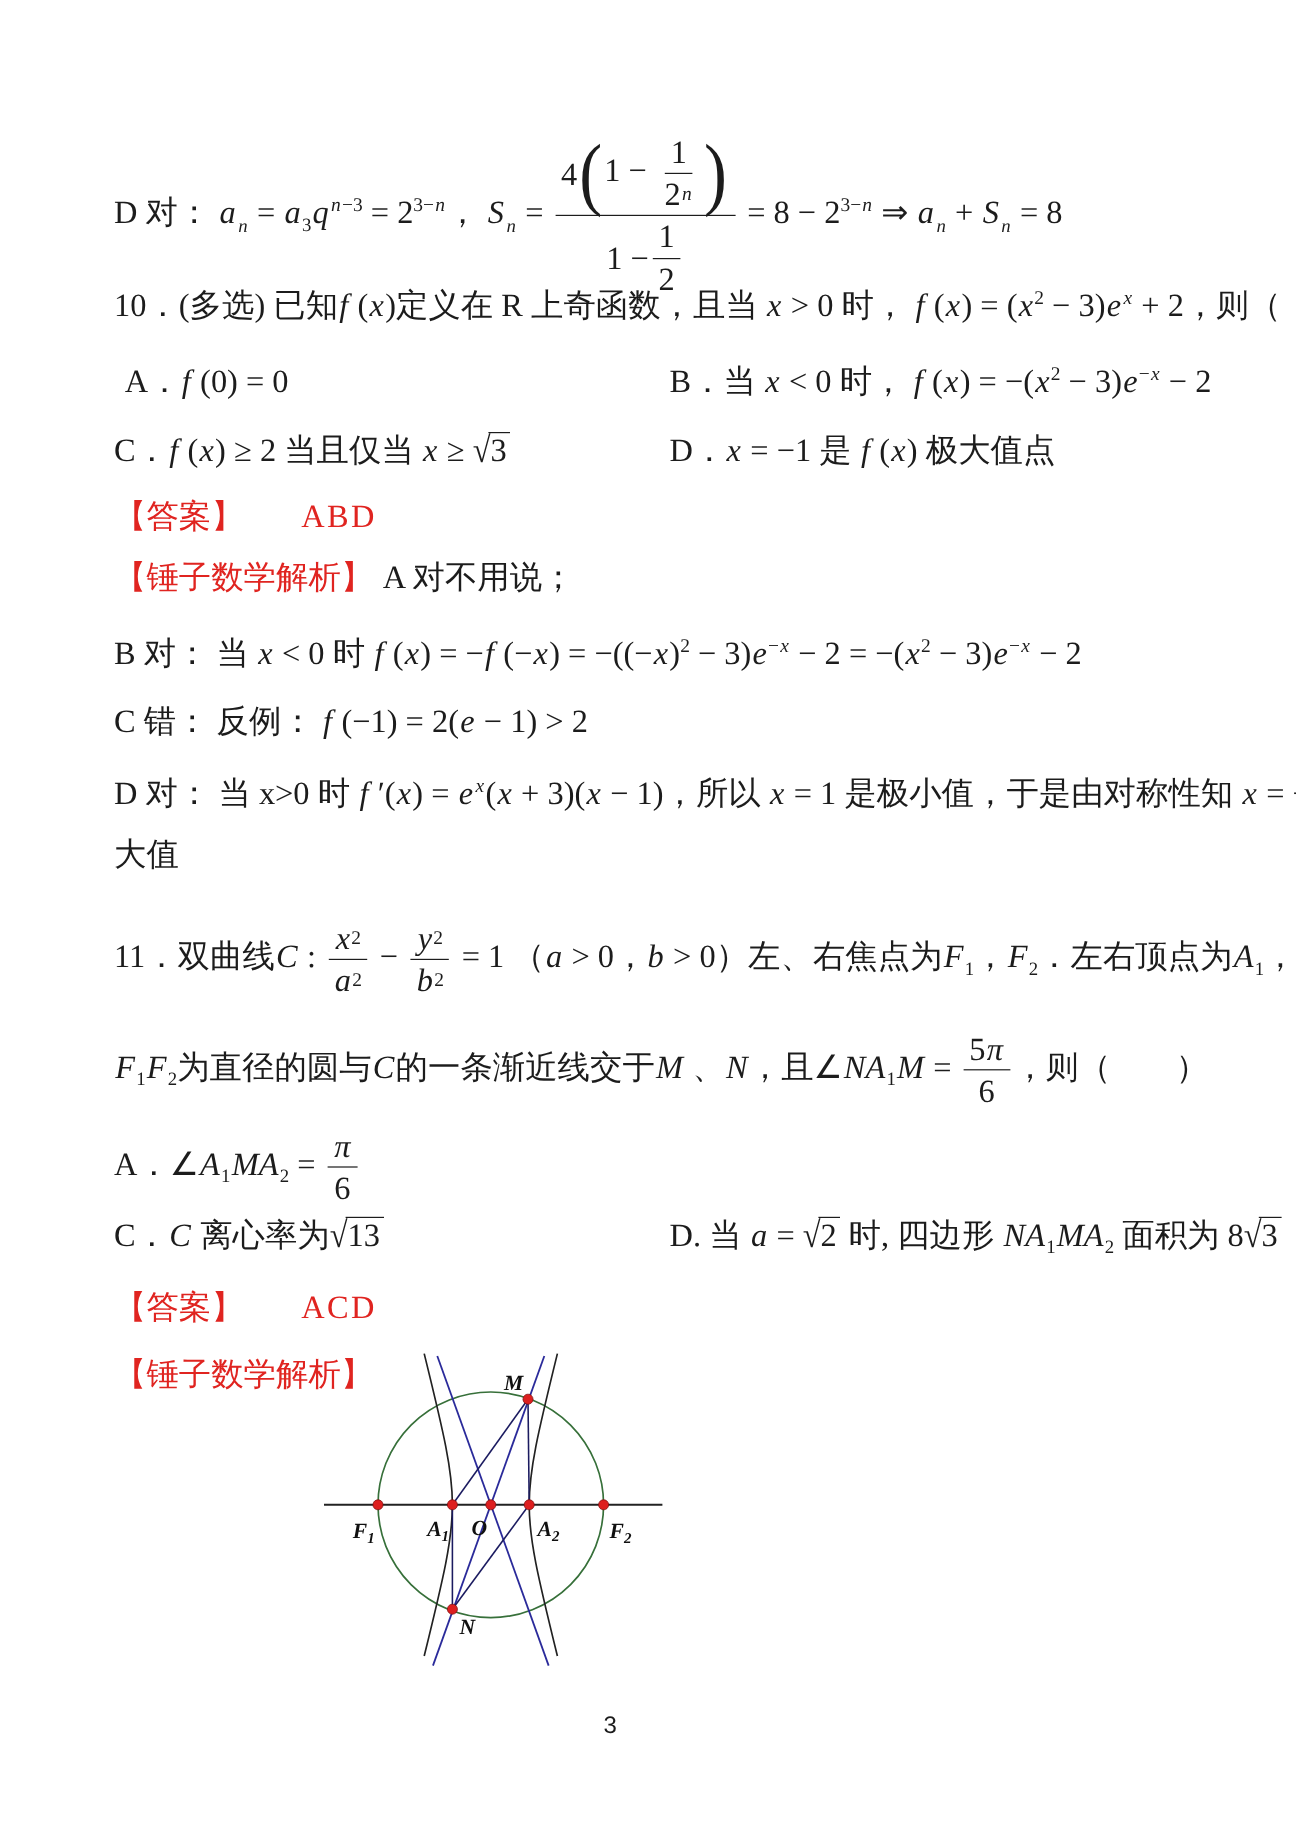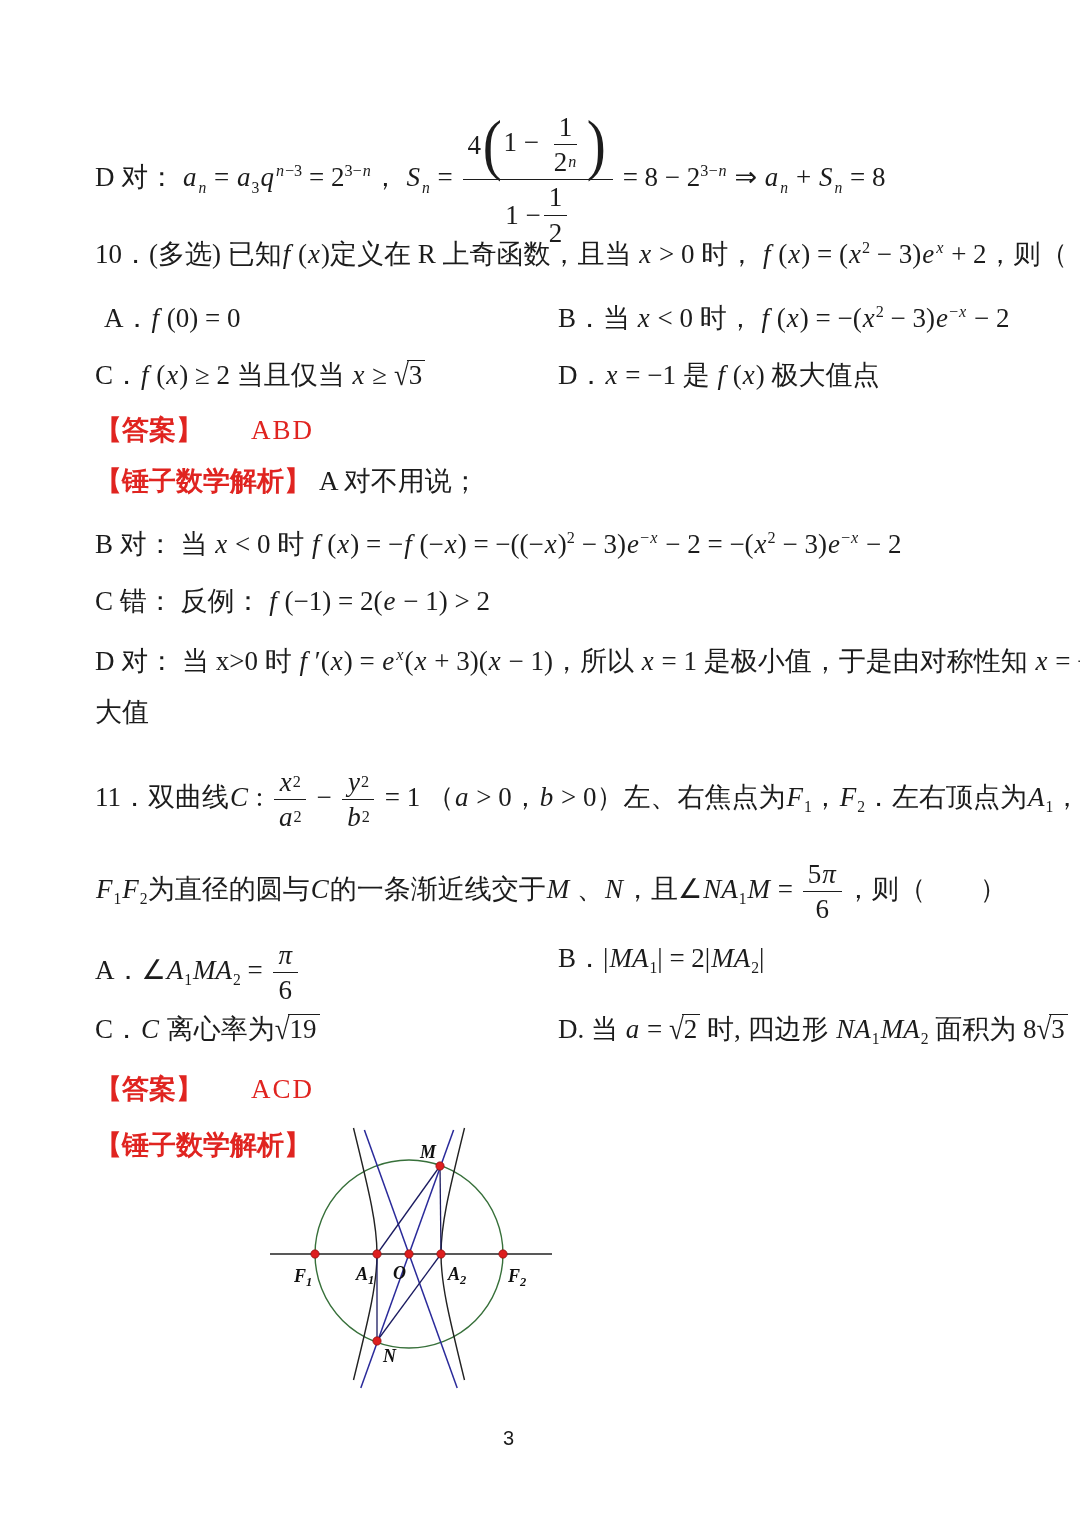--- a/index.html
+++ b/index.html
@@ -17,21 +17,21 @@
   .frac { display:inline-flex; flex-direction:column; align-items:center;
           vertical-align:middle; text-align:center; line-height:1.12; margin:0 3px; }
   .frac > .num { display:flex; align-items:center; justify-content:center;
                  padding:0 5px 2px; border-bottom:1.7px solid #1c1c1c; }
   .frac > .den { display:flex; align-items:center; justify-content:center; padding:2px 5px 0; }
   .tp { font-size:2.5em; font-weight:100; line-height:0.85; display:inline-block; transform:scaleX(0.85); }
   .sqrt { white-space:nowrap; display:inline-block; }
   .sqrt .sgn { display:inline-block; transform:scaleY(1.12); margin-right:-2px; }
   .sqrt .rad { display:inline-block; border-top:1.7px solid #1c1c1c; padding:0 3px 0 2px; line-height:1.1; }
   .sy { font-family:"DejaVu Sans",sans-serif; }
-  .rlabel { color:#e02420; font-weight:bold; font-family:"Liberation Sans","DejaVu Sans",sans-serif; }
+  .rlabel { color:#e02420; font-weight:normal; font-family:"Liberation Sans","DejaVu Sans",sans-serif; }
   .rans  { color:#e02420; font-family:"Liberation Serif",serif; letter-spacing:2px; padding-left:8px;margin-left:40px; }
   .expl  { padding-left:8px; }
   .pageno { font-family:"Liberation Sans",sans-serif; font-size:20px; }
   .figlbl { font-family:"Liberation Serif",serif; font-style:italic; font-weight:bold; font-size:18px; fill:#101010; }
   .fsub   { font-size:12.5px; }
 </style>
 </head>
 <body>
 
 <div class="page">
@@ -88,22 +88,21 @@
   <div class="ln" style="top:859px;left:95px"><v>F</v><sub>1</sub><v>F</v><sub>2</sub>为直径的圆与<v>C</v>的一条渐近线交于<v>M</v> 、<v>N</v>，且<span class="sy">∠</span><v>NA</v><sub>1</sub><v>M</v> = <span class="frac">
         <span class="num">5<v>π</v></span>
         <span class="den">6</span>
       </span>，则（　　）</div>
   <div class="ln" style="top:940px;left:95px">A．<span class="sy">∠</span><v>A</v><sub>1</sub><v>MA</v><sub>2</sub> = <span class="frac">
         <span class="num">
           <v>π</v>
         </span>
         <span class="den">6</span>
       </span></div>
-  <div class="ln" style="top:940px;left:558px">B．|<v>MA</v><sub>1</sub>| = 2|<v>MA</v><sub>2</sub>|</div>
-  <div class="ln" style="top:1011px;left:95px">C．<v>C</v> 离心率为<span class="sqrt"><span class="sgn">√</span><span class="rad">19</span></span></div>
+  <div class="ln" style="top:1011px;left:95px">C．<v>C</v> 离心率为<span class="sqrt"><span class="sgn">√</span><span class="rad">13</span></span></div>
   <div class="ln" style="top:1011px;left:558px">D. 当 <v>a</v> = <span class="sqrt"><span class="sgn">√</span><span class="rad">2</span></span> 时, 四边形 <v>NA</v><sub>1</sub><v>MA</v><sub>2</sub> 面积为 8<span class="sqrt"><span class="sgn">√</span><span class="rad">3</span></span></div>
 
   <div class="ln" style="top:1071px;left:95px">
     <span class="rlabel">【答案】</span><span class="rans">ACD</span>
   </div>
 
   <div class="ln" style="top:1127px;left:95px">
     <span class="rlabel">【锤子数学解析】</span>
   </div>
 

